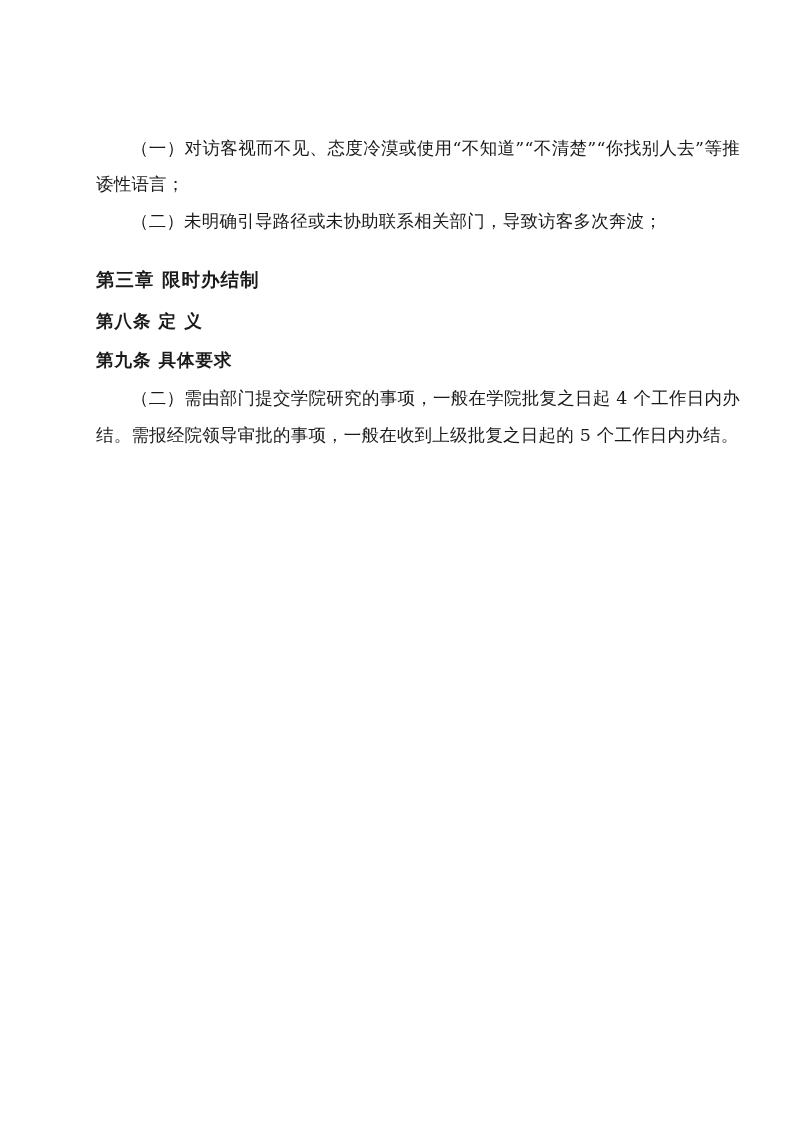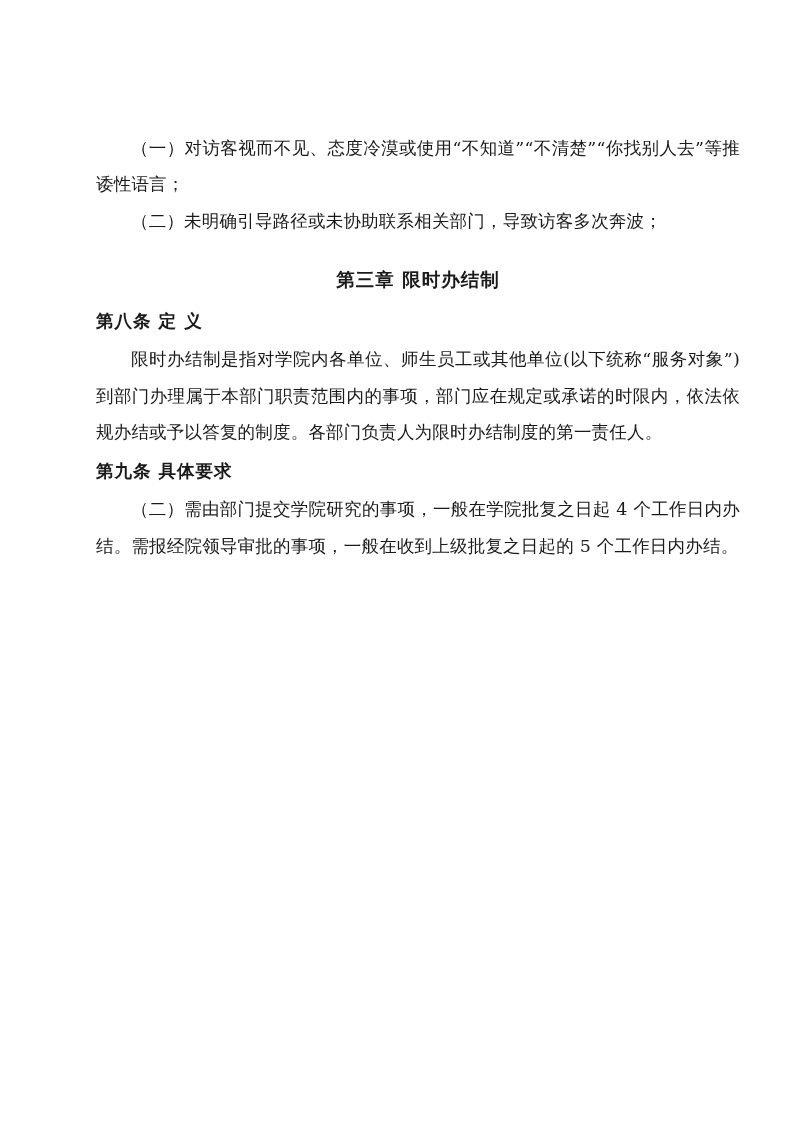--- a/index.html
+++ b/index.html
@@ -23,21 +23,21 @@
     line-height: 2.08;
     text-align: justify;
     text-justify: inter-ideograph;
     letter-spacing: 0.2px;
     margin: 0;
   }
   .indent {
     text-indent: 2em;
   }
   .chapter-title {
-    text-align: center;
+    text-align: left;
     font-size: 18.5px;
     font-weight: bold;
     line-height: 2.0;
     margin: 22px 0 6px 0;
     letter-spacing: 1px;
   }
   .article-title {
     font-size: 17.5px;
     font-weight: bold;
     line-height: 2.0;
@@ -52,18 +52,17 @@
 <body>
 
 <div class="page">
 
   <p class="body-text indent para">（一）对访客视而不见、态度冷漠或使用“不知道”“不清楚”“你找别人去”等推诿性语言；</p>
   <p class="body-text indent para">（二）未明确引导路径或未协助联系相关部门，导致访客多次奔波；</p>
 
   <h2 class="chapter-title">第三章 限时办结制</h2>
 
   <h3 class="article-title">第八条 定 义</h3>
-  <p class="body-text indent para">限时办结制是指对学院内各单位、师生员工或其他单位(以下统称“服务对象”)到部门办理属于本部门职责范围内的事项，部门应在规定或承诺的时限内，依法依规办结或予以答复的制度。各部门负责人为限时办结制度的第一责任人。</p>
 
   <h3 class="article-title">第九条 具体要求</h3>
   <p class="body-text indent para">（二）需由部门提交学院研究的事项，一般在学院批复之日起 4 个工作日内办结。需报经院领导审批的事项，一般在收到上级批复之日起的 5 个工作日内办结。</p>
 
 </div>
 
 </body></html>

